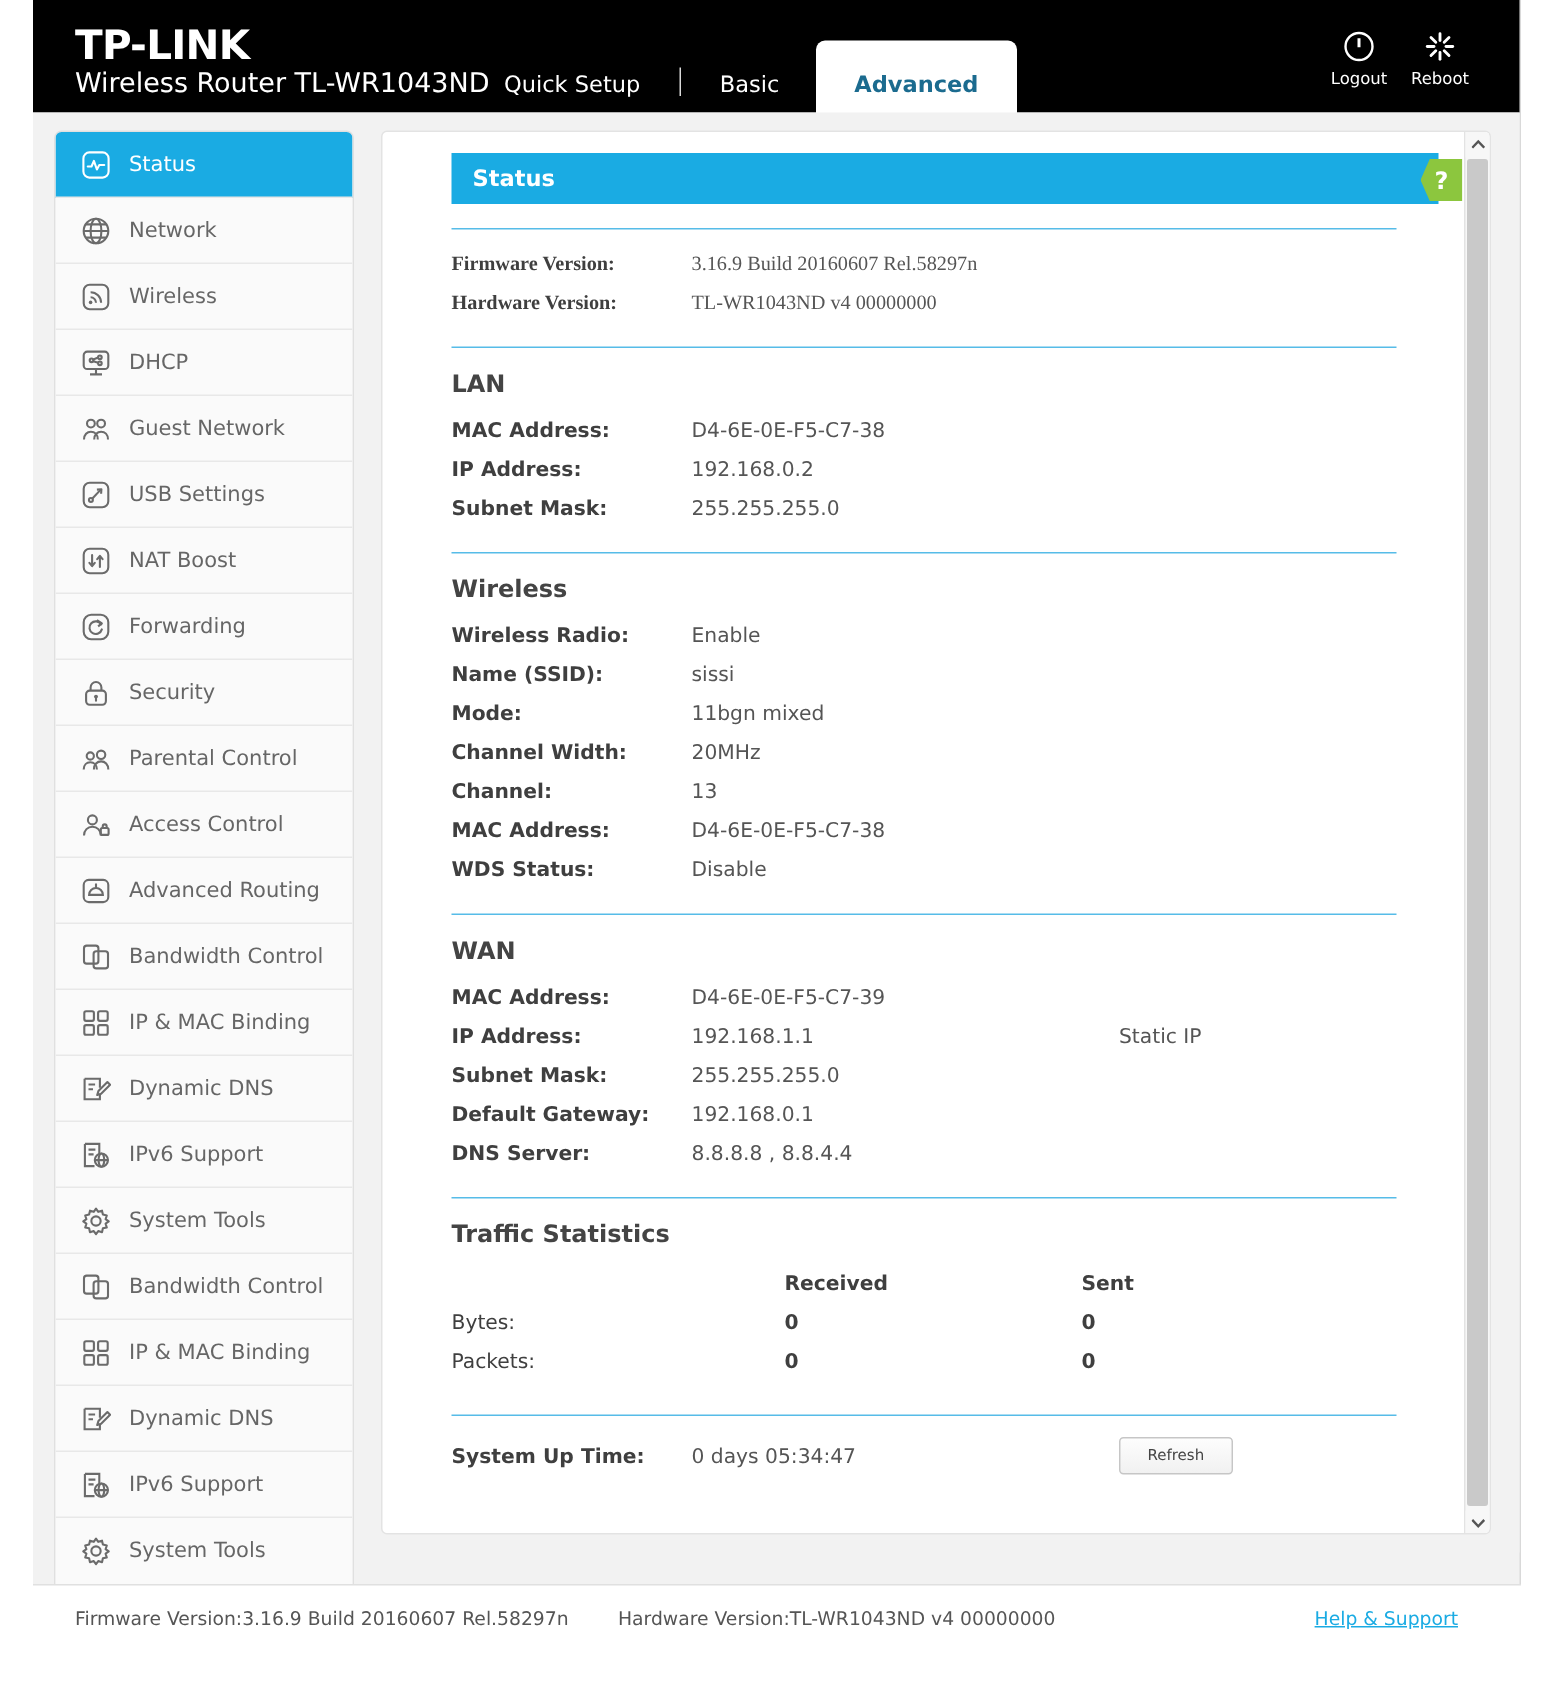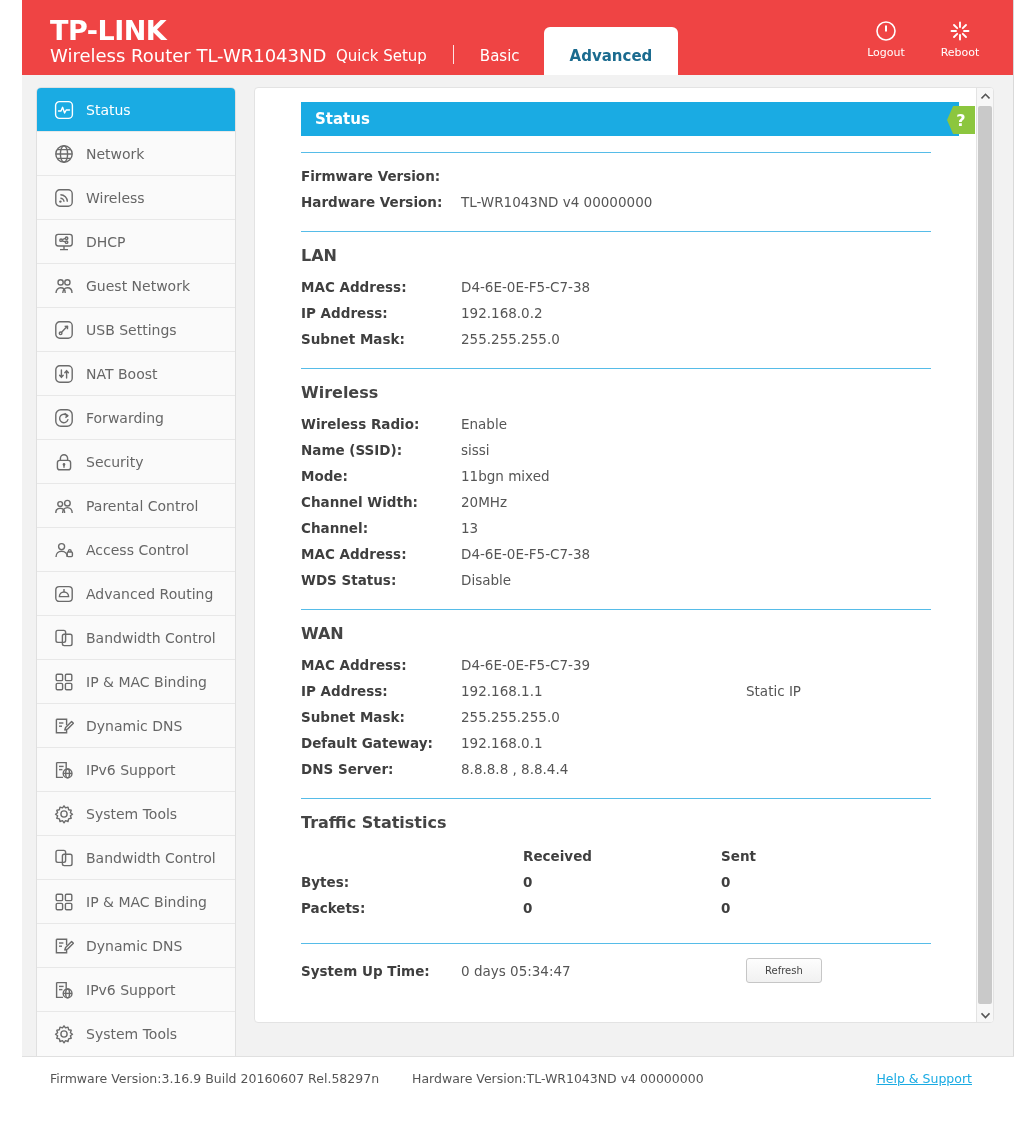--- a/index.html
+++ b/index.html
@@ -21,21 +21,21 @@
     width: 992px; height: 1100px;
     background: #f2f2f2;
     border-right: 1px solid #d9d9d9;
     border-bottom: 1px solid #d9d9d9;
   }
 
   
   .header {
     position: relative;
     height: 75px;
-    background: #ef4444;
+    background: #000000;
   }
   .brand {
     position: absolute;
     left: 28px; top: 16px;
     color: #ffffff;
   }
   .brand-logo {
     font-size: 27px;
     font-weight: bold;
     letter-spacing: -0.5px;
@@ -72,21 +72,21 @@
     background: #ffffff;
     color: #1b6b8f;
     font-weight: bold;
     border-radius: 6px 6px 0 0;
     padding: 20px 26px 10px 26px;
   }
   .head-actions {
     position: absolute;
     right: 28px; top: 20px;
     display: flex;
-    gap: 24px;
+    gap: 4px;
   }
   .head-action {
     width: 50px;
     text-align: center;
     color: #ffffff;
     cursor: pointer;
   }
   .head-action .ic { display:block; height: 24px; }
   .head-action .lb { font-size: 11px; line-height: 14px; display:block; margin-top: 2px; }
 
@@ -196,21 +196,21 @@
   }
   .row .v2 { color: #555555; }
 
   .traffic {
     margin-top: 10px;
     font-size: 13.5px;
   }
   .traffic .trow { display: flex; line-height: 26px; }
   .traffic .tk {
     width: 222px; flex: 0 0 222px;
-    font-weight: bold; color: #3f3f3f;
+    font-weight: normal; color: #3f3f3f;
   }
   .traffic .tc {
     width: 198px; flex: 0 0 198px;
     font-weight: bold; color: #3f3f3f;
   }
   .traffic .thead .tk { font-weight: normal; }
 
   .uptime-row {
     display: flex;
     align-items: center;
@@ -572,23 +572,24 @@
           </div>
         </div>
 
       <div class="content">
         <div class="content-inner">
 
           <div class="pane-title">Status</div>
 
           <div class="rule"></div>
 
-          <div class="sec" style="margin-top:10px;">
+          <div class="sec" style="margin-top:10px;font-family:Liberation Serif, serif;">
             <div class="row">
               <div class="k">Firmware Version:</div>
+              <div class="v2">3.16.9 Build 20160607 Rel.58297n</div>
             </div>
             <div class="row">
               <div class="k">Hardware Version:</div>
               <div class="v2">TL-WR1043ND v4 00000000</div>
             </div>
           </div>
 
           <div class="rule"></div>
 
           <div class="sec">

